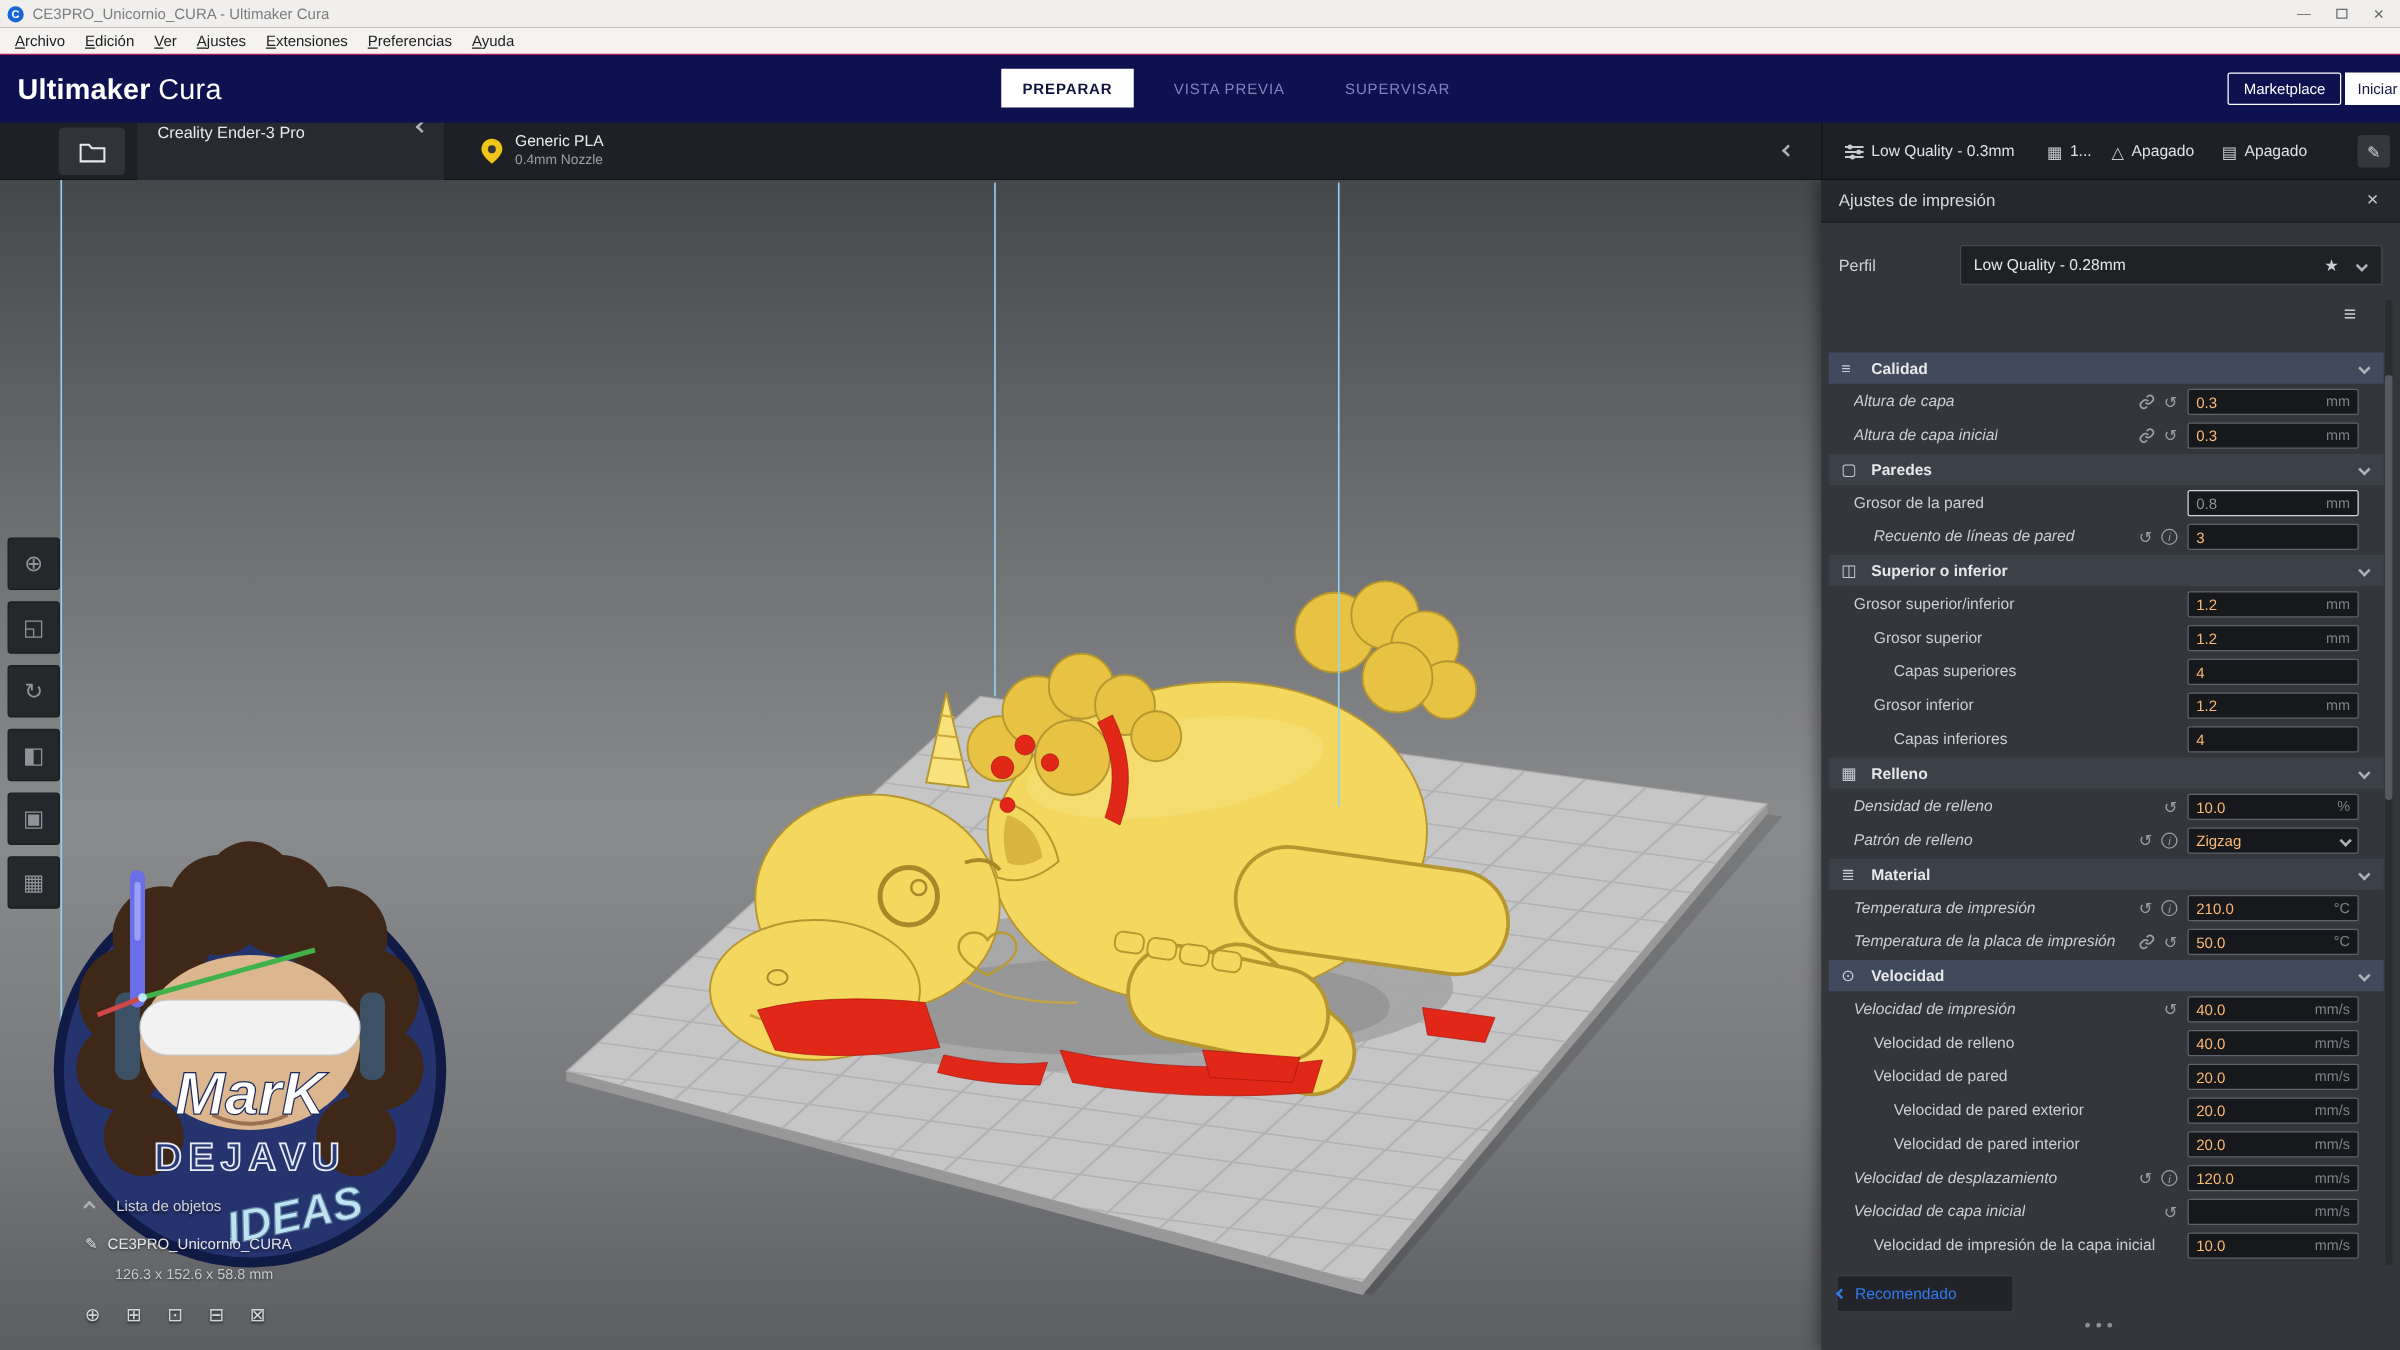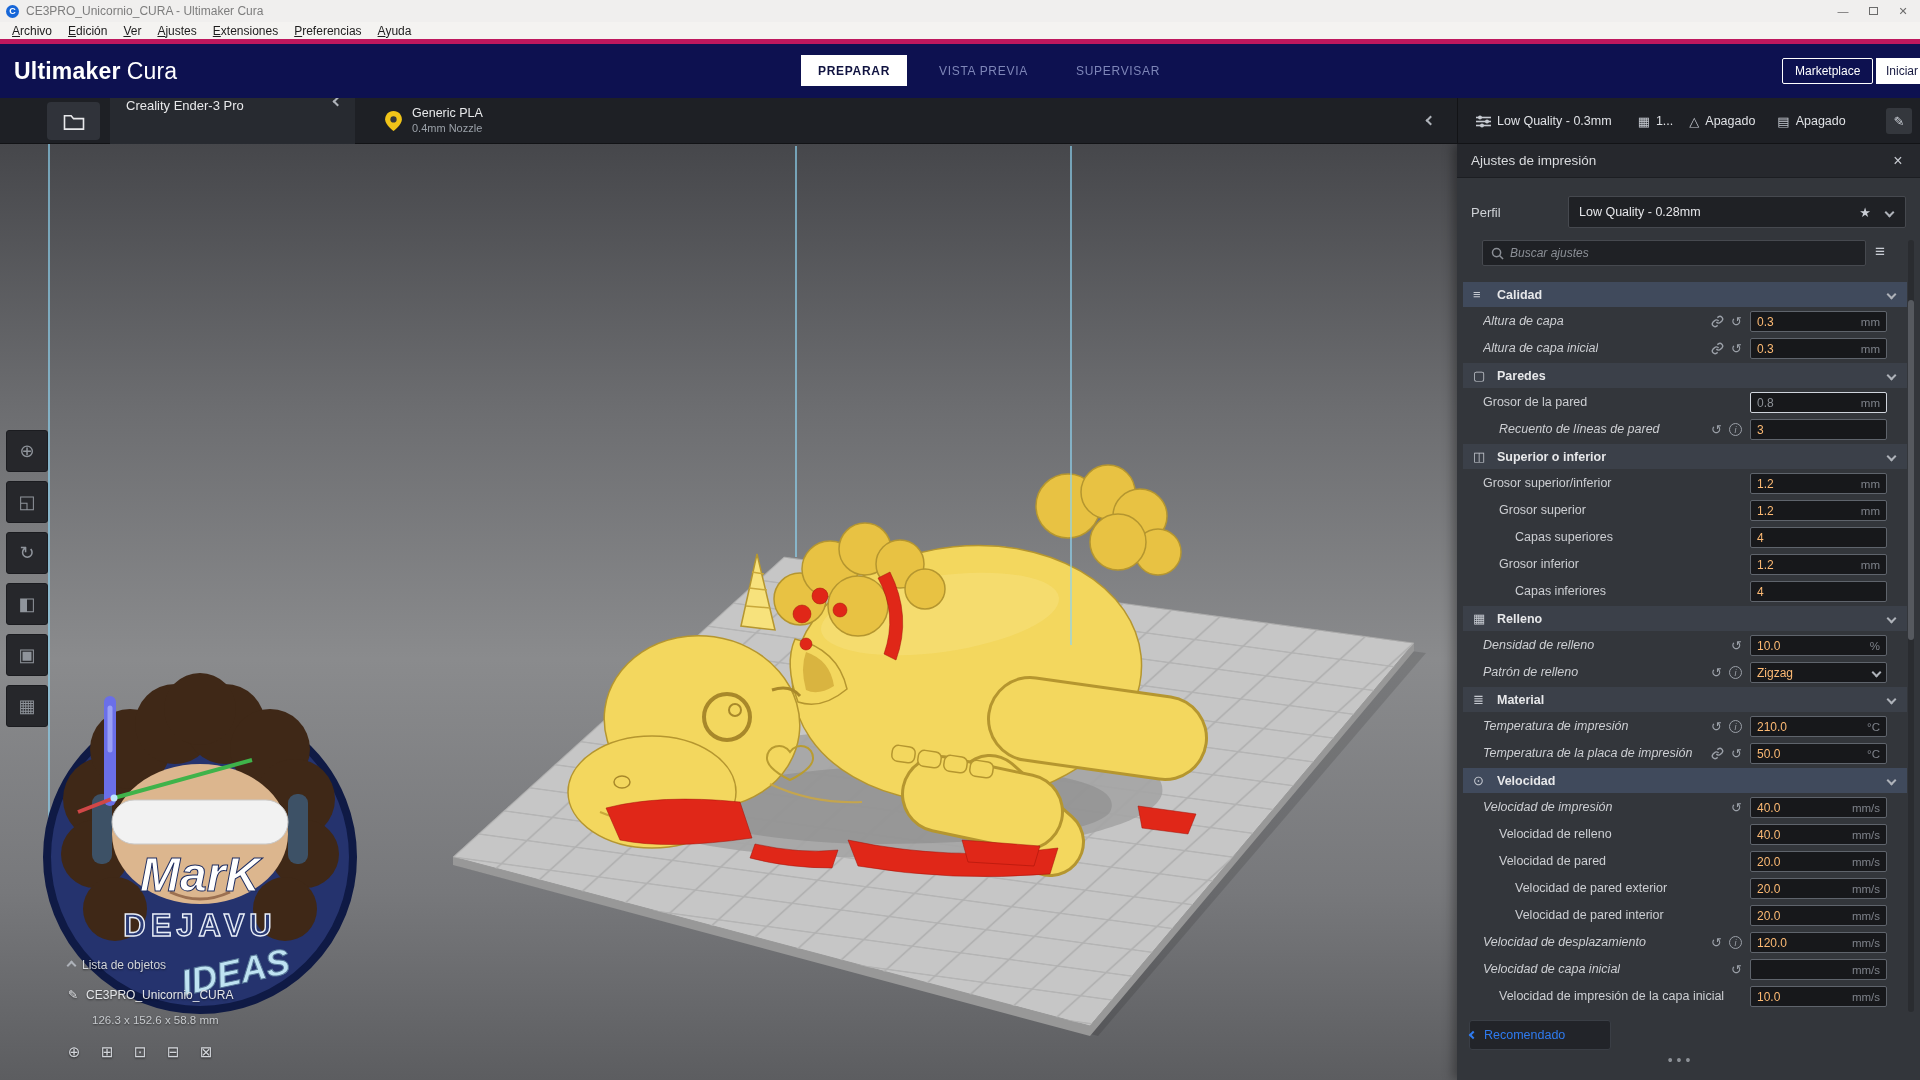--- a/index.html
+++ b/index.html
@@ -8,21 +8,21 @@
 
   
   .titlebar{position:absolute;left:0;top:0;width:100%;height:22px;background:#f0efee;display:flex;align-items:center;padding:0 6px;z-index:40;}
   .app-icon{width:13px;height:13px;border-radius:50%;background:#1666d8;color:#fff;font-size:9px;font-weight:bold;display:flex;align-items:center;justify-content:center;flex:none;}
   .title-text{margin-left:7px;font-size:12px;color:#7d7d7d;}
   .win-controls{position:absolute;right:2px;top:0;height:22px;display:flex;}
   .win-btn{width:30px;height:22px;display:flex;align-items:center;justify-content:center;color:#6b6b6b;font-size:11px;}
   .win-btn .sq{width:9px;height:8px;border:1px solid #6b6b6b;}
 
   
-  .menubar{position:absolute;left:0;top:22px;width:100%;height:22px;background:#f4f3f1;display:flex;align-items:center;padding-left:4px;border-bottom:5px solid #be185d;z-index:40;}
+  .menubar{position:absolute;left:0;top:22px;width:100%;height:22px;background:#f4f3f1;display:flex;align-items:center;padding-left:4px;border-bottom:1px solid #be185d;z-index:40;}
   .menu-item{font-size:12px;color:#1d1d1d;padding:2px 8px;}
   .menu-item::first-letter{text-decoration:underline;}
 
   
   .header{position:absolute;left:0;top:44px;width:100%;height:54px;background:#0d1150;overflow:hidden;z-index:40;}
   .logo{position:absolute;left:14px;top:0;height:54px;display:flex;align-items:center;color:#fff;font-size:23px;letter-spacing:.2px;}
   .logo b{font-weight:700;}
   .logo span{font-weight:300;margin-left:6px;}
   .tab-active{position:absolute;left:801px;top:55px;width:106px;height:31px;background:#ffffff;color:#101340;font-size:12px;font-weight:bold;letter-spacing:.7px;display:flex;align-items:center;justify-content:center;}
   .tab{position:absolute;top:55px;height:31px;display:flex;align-items:center;color:#7e86b8;font-size:12px;letter-spacing:.7px;}
@@ -56,21 +56,21 @@
 
   
   .viewport{position:absolute;left:0;top:144px;width:1920px;height:936px;background:linear-gradient(180deg,#46474b 0%,#6c6d70 28%,#8a8b8d 55%,#77787b 80%,#5c5d60 100%);}
   .scene{position:absolute;left:0;top:0;}
 
   
   .tools{position:absolute;left:6px;top:430px;display:flex;flex-direction:column;gap:9px;z-index:10;}
   .tool-btn{width:42px;height:42px;background:#26272b;border:1px solid #1b1c20;border-radius:3px;display:flex;align-items:center;justify-content:center;color:#8f949b;font-size:18px;}
 
   
-  .obj-toggle{position:absolute;left:68px;top:958px;display:flex;align-items:center;gap:7px;color:#d2d5d9;font-size:12px;text-shadow:0 1px 2px rgba(0,0,0,.55);z-index:12;}
+  .obj-toggle{position:absolute;left:68px;top:958px;display:flex;align-items:center;gap:18px;color:#d2d5d9;font-size:12px;text-shadow:0 1px 2px rgba(0,0,0,.55);z-index:12;}
   .obj-item{position:absolute;left:68px;top:988px;display:flex;align-items:center;gap:8px;color:#e4e6e9;font-size:12px;text-shadow:0 1px 2px rgba(0,0,0,.55);z-index:12;}
   .obj-dims{position:absolute;left:92px;top:1014px;color:#c6c9cd;font-size:11.5px;text-shadow:0 1px 2px rgba(0,0,0,.5);z-index:12;}
   .obj-tools{position:absolute;left:62px;top:1040px;display:flex;gap:9px;z-index:12;}
   .obj-tool{width:24px;height:24px;display:flex;align-items:center;justify-content:center;color:#d2d5da;font-size:15px;text-shadow:0 1px 2px rgba(0,0,0,.6);}
 
   
   .panel{position:absolute;left:1457px;top:144px;width:463px;height:936px;background:#33363b;box-shadow:-4px 0 10px rgba(0,0,0,.35);z-index:20;}
   .panel-header{position:absolute;left:0;top:0;width:100%;height:34px;background:#26282d;display:flex;align-items:center;padding:0 14px;border-bottom:1px solid #1c1e22;}
   .panel-title{font-size:13.5px;color:#d9dbde;}
   .panel-close{position:absolute;right:10px;top:5px;width:24px;height:24px;display:flex;align-items:center;justify-content:center;color:#c8cbd1;font-size:16px;}
@@ -369,27 +369,20 @@
       <span class="panel-close">×</span>
     </div>
 
     <div class="profile-label">Perfil</div>
     <div class="profile-select">
       <span class="profile-value">Low Quality - 0.28mm</span>
       <span class="profile-star">★</span>
       <span class="chev down"></span>
     </div>
 
-    <div class="search-box">
-      <svg width="13" height="13" viewBox="0 0 14 14">
-        <circle cx="6" cy="6" r="4.4" fill="none" stroke="#8b8f96" stroke-width="1.6"></circle>
-        <line x1="9.4" y1="9.4" x2="13" y2="13" stroke="#8b8f96" stroke-width="1.6"></line>
-      </svg>
-      <input class="search-input" placeholder="Buscar ajustes" style="">
-    </div>
     <span class="hamburger">≡</span>
 
     <div class="rows">
 
       <div class="cat blue">
         <span class="cat-ic">≡</span>
         <span class="cat-label">Calidad</span>
         <span class="chev down"></span>
       </div>
       <div class="srow">

